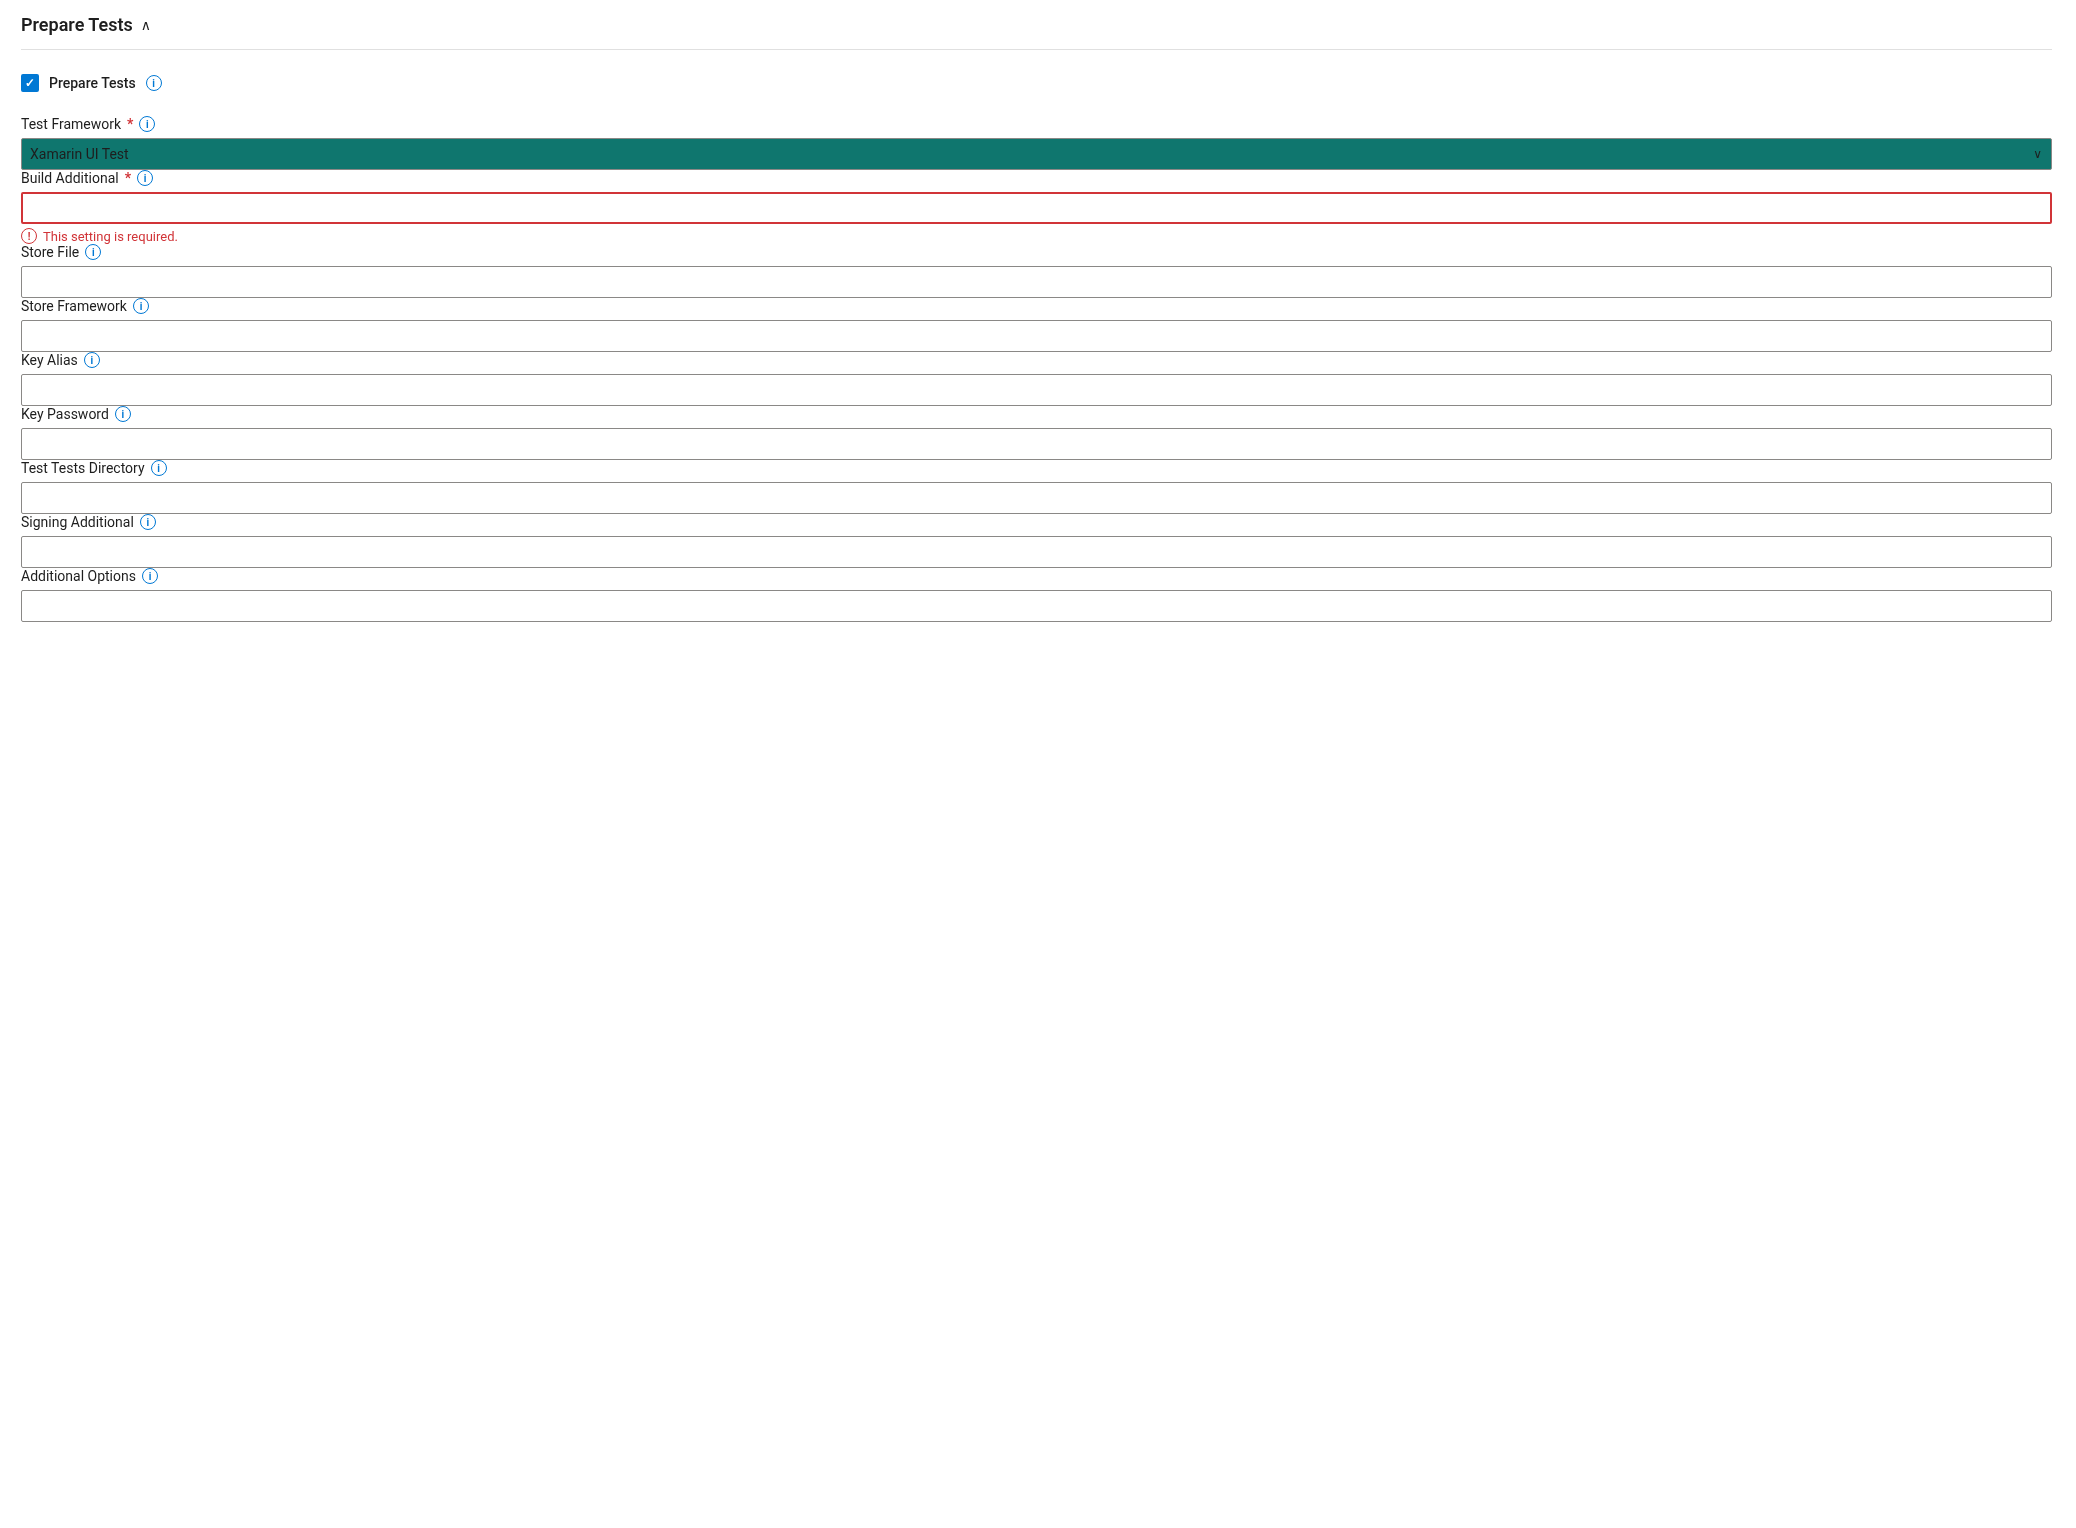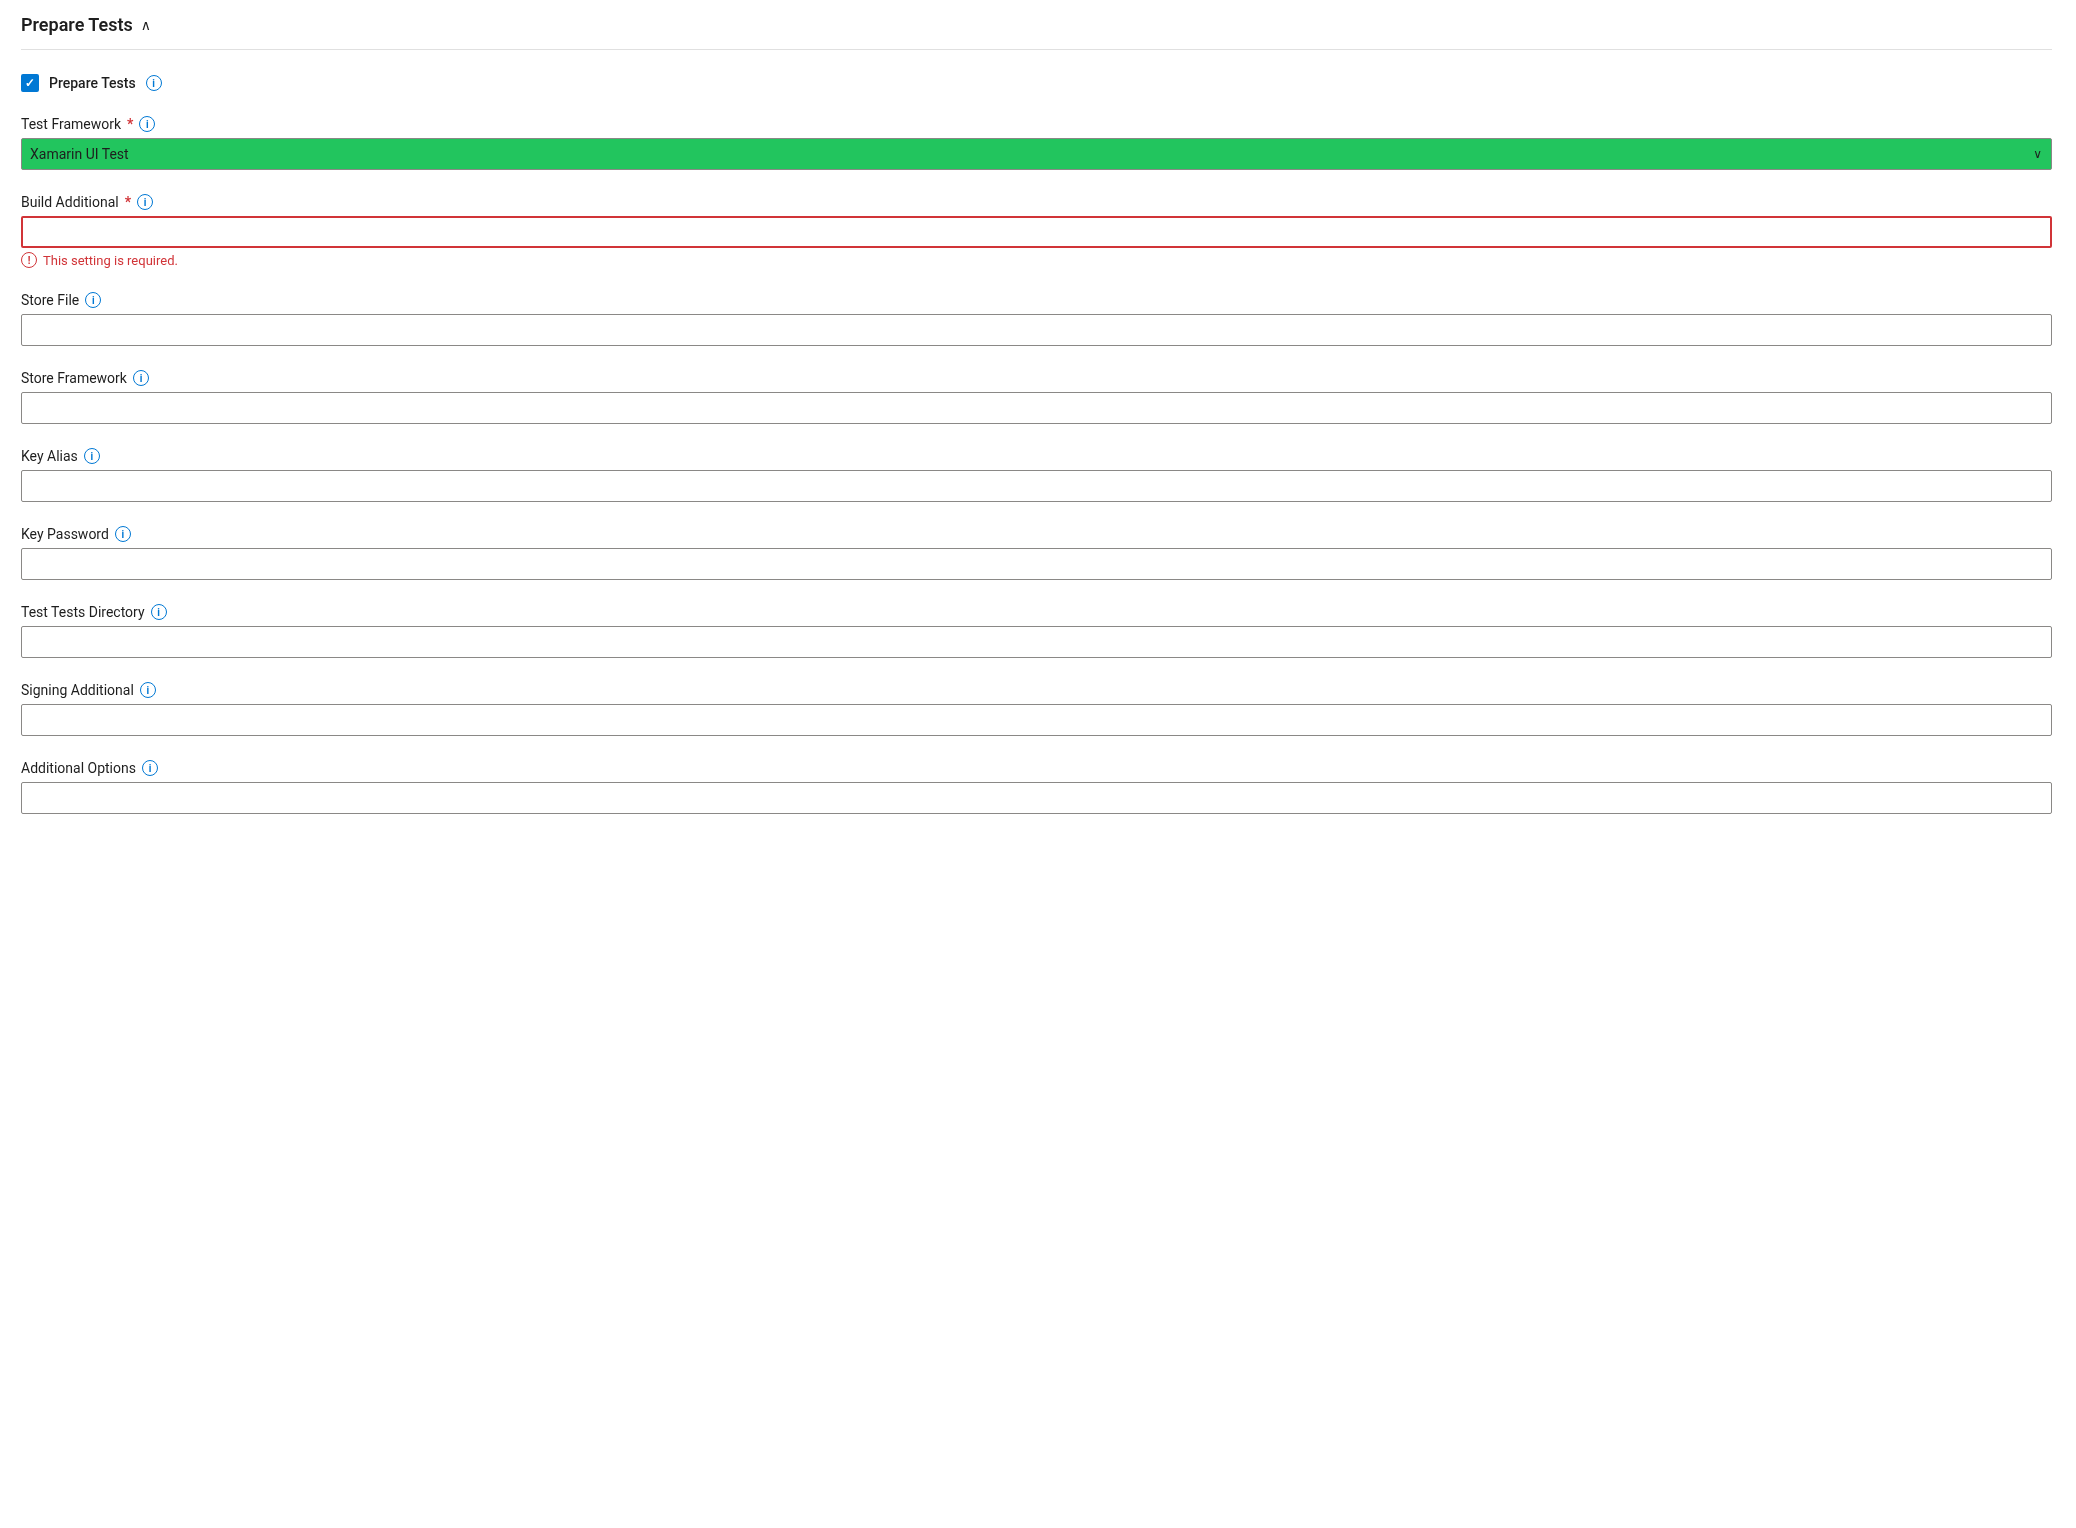--- a/index.html
+++ b/index.html
@@ -85,21 +85,20 @@
       border: 1.5px solid #0078d4;
       border-radius: 50%;
       color: #0078d4;
       font-size: 10px;
       font-weight: bold;
       cursor: pointer;
       flex-shrink: 0;
     }
 
     .field-group {
-      margin-bottom: 24px;
     }
 
     .field-label {
       display: flex;
       align-items: center;
       gap: 6px;
       margin-bottom: 6px;
       font-size: 14px;
       color: #1e1e1e;
     }
@@ -131,21 +130,21 @@
     }
 
     .field-select {
       width: 100%;
       height: 32px;
       border: 1px solid #8a8886;
       border-radius: 2px;
       padding: 0 32px 0 8px;
       font-size: 14px;
       color: #1e1e1e;
-      background: #22c55e;
+      background: #0f766e;
       appearance: none;
       cursor: pointer;
       outline: none;
     }
 
     .select-chevron {
       position: absolute;
       right: 10px;
       top: 50%;
       transform: translateY(-50%);

